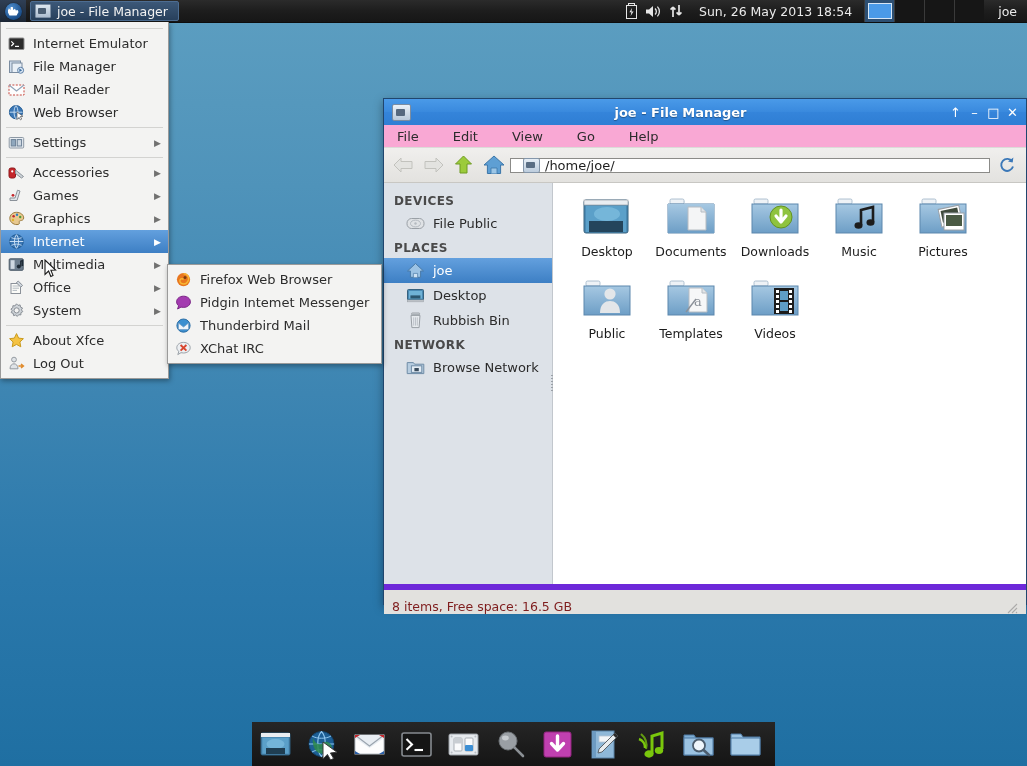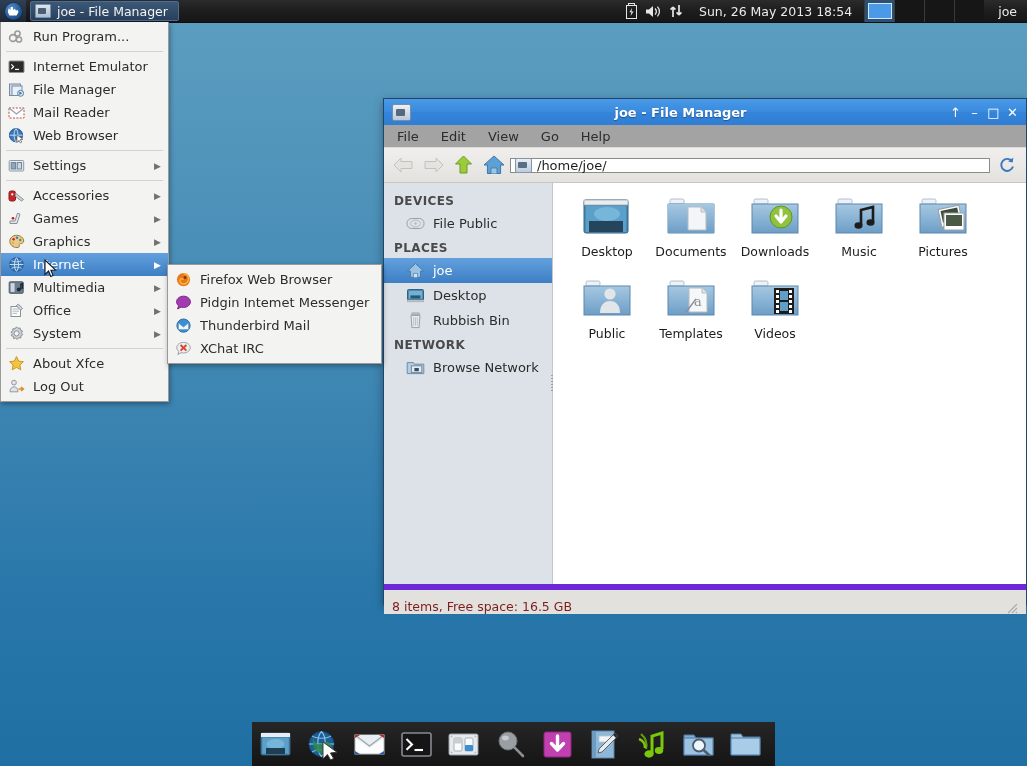--- a/index.html
+++ b/index.html
@@ -108,33 +108,33 @@
     content:"";position:absolute;left:3px;top:4px;width:9px;height:7px;
     background:#55687e;border-radius:1px;
   }
   #fm-title .t-text{
     flex:1;text-align:center;font-size:13px;font-weight:bold;
     text-shadow:0 1px 1px rgba(0,0,0,.35);
   }
   .wbtn{width:19px;height:22px;display:flex;align-items:center;justify-content:center;
         color:#fff;font-size:13px;}
   #fm-menubar{
-    height:22px;display:flex;align-items:center;gap:4px;
-    background:#a3a3a3;border-bottom:1px solid #dcdbd8;padding:0 4px;
+    height:22px;display:flex;align-items:center;gap:16px;
+    background:#f9a8d4;border-bottom:1px solid #dcdbd8;padding:0 4px;
   }
   .mbi{padding:2px 9px;font-size:13px;color:#2c2c2c;}
   #fm-toolbar{
     height:34px;display:flex;align-items:center;gap:3px;padding:0 6px;
     background:linear-gradient(180deg,#f0efed 0%,#e3e2df 100%);
     border-bottom:1px solid #c8c7c3;
   }
   .tbtn{width:27px;height:26px;display:flex;align-items:center;justify-content:center;flex:none;}
   #path-entry{
     flex:1;height:15px;background:#fff;border:1px solid #8b8b88;
-    display:flex;align-items:center;gap:5px;padding:0 4px;box-sizing:border-box;
+    display:flex;align-items:center;gap:5px;padding:0 12px;box-sizing:border-box;
   }
   .path-ico{
     width:15px;height:13px;border-radius:2px;flex:none;
     background:linear-gradient(180deg,#e6eef6 0%,#bdcddd 100%);
     border:1px solid #8496aa;position:relative;
   }
   .path-ico:after{content:"";position:absolute;left:2px;top:3px;width:9px;height:6px;background:#5a6e84;border-radius:1px;}
   #path-text{font-size:13px;color:#1d1d1d;}
   #fm-body{display:flex;height:401px;}
   #fm-side{
@@ -214,30 +214,20 @@
       <div class="ws"></div>
       <div class="ws"></div>
       <div class="ws"></div>
     </div>
     <div id="user">joe</div>
   </div>
 </div>
 
 <div id="app-menu">
 
-  <div class="mi">
-    <span class="mico">
-      <svg width="17" height="17" viewBox="0 0 17 17">
-        <circle cx="5" cy="10" r="3.4" fill="none" stroke="#9a9a96" stroke-width="1.6"></circle>
-        <circle cx="11" cy="11.5" r="2.6" fill="none" stroke="#9a9a96" stroke-width="1.5"></circle>
-        <circle cx="9.5" cy="5.5" r="2.6" fill="none" stroke="#9a9a96" stroke-width="1.5"></circle>
-      </svg>
-    </span>
-    <span>Run Program...</span>
-  </div>
 
   <div class="msep"></div>
 
   <div class="mi">
     <span class="mico">
       <svg width="17" height="17" viewBox="0 0 17 17">
         <rect x="1" y="3" width="15" height="11.5" rx="1" fill="#2b2b2b" stroke="#8d8d8d"></rect>
         <path d="M3.3 6.4 L5.6 8.7 L3.3 11" stroke="#fff" stroke-width="1.2" fill="none"></path>
         <path d="M7 11.4 H11" stroke="#fff" stroke-width="1.2"></path>
       </svg>

